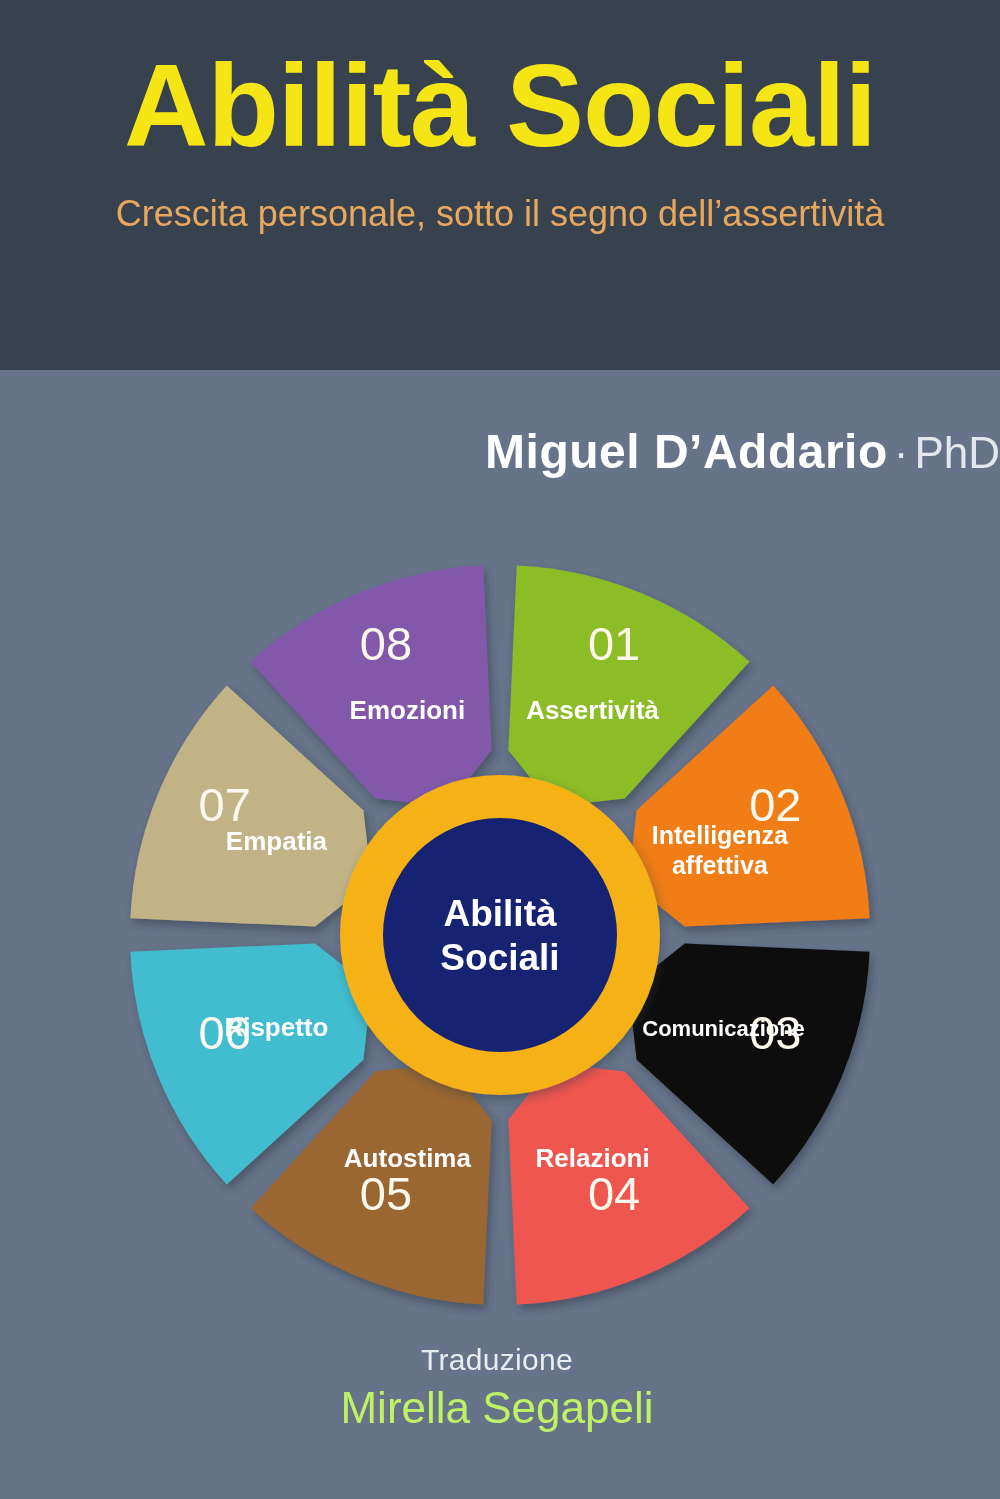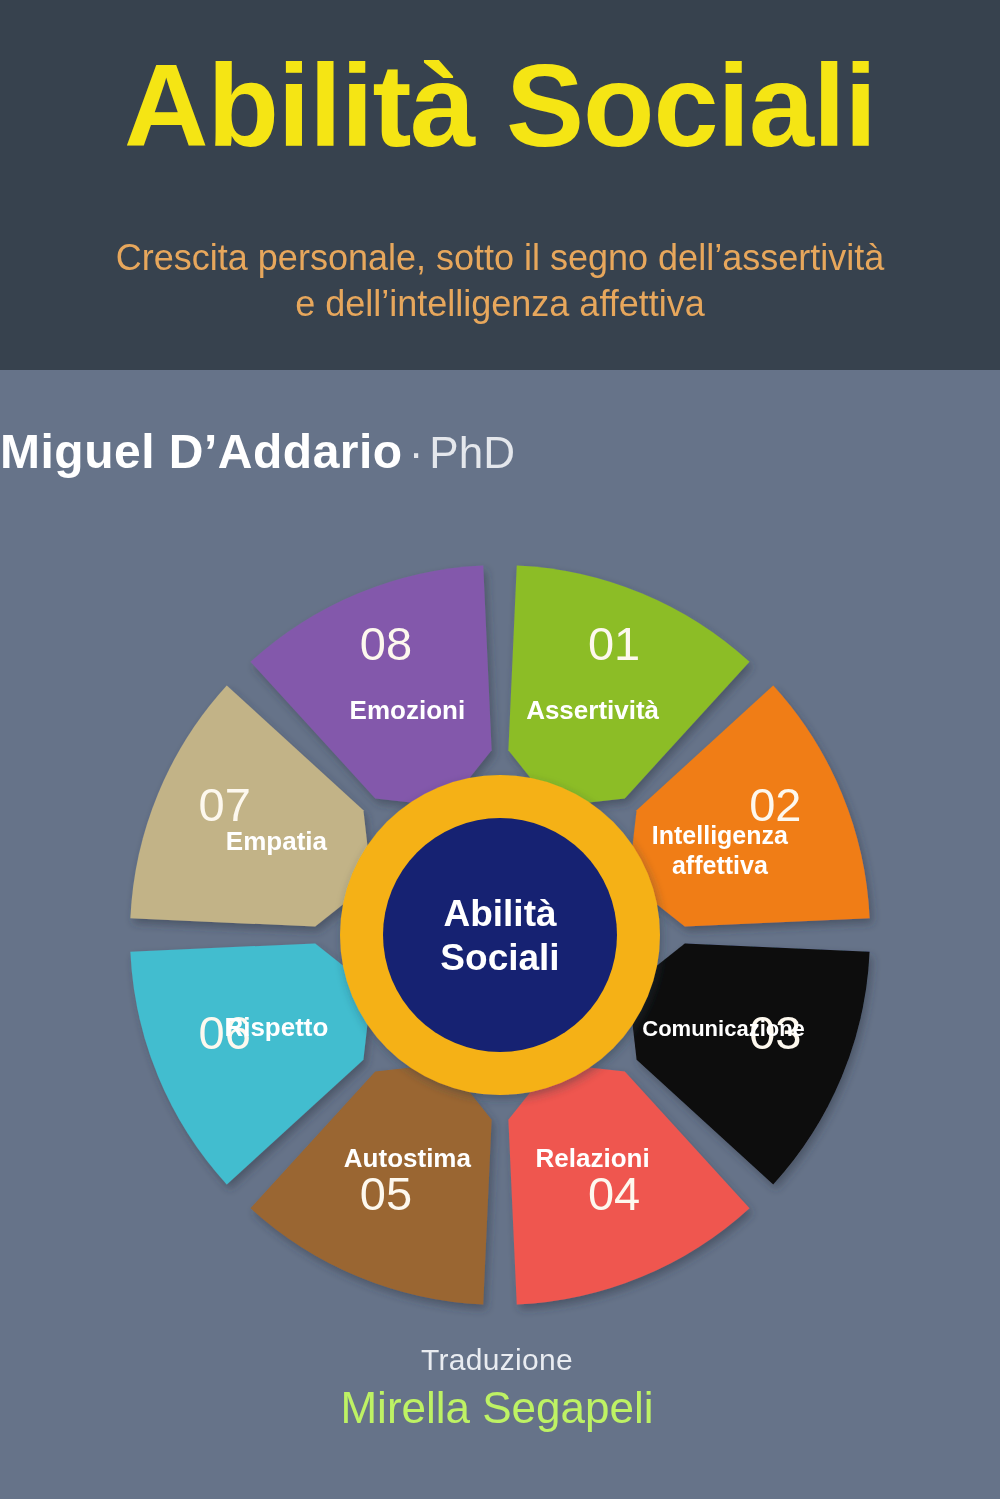--- a/index.html
+++ b/index.html
@@ -8,37 +8,37 @@
     font-family:"Liberation Sans", sans-serif;
     background:#667389;
     overflow:hidden;
   }
   .cover { position:relative; width:1000px; height:1499px; background:#667389; }
 
   
   .header {
     position:absolute; left:0; top:0; width:1000px; height:370px;
     background:#37424e;
-    display:flex; flex-direction:column; align-items:center; justify-content:flex-start;gap:44px;
+    display:flex; flex-direction:column; align-items:center; justify-content:flex-start;
   }
   .book-title {
     margin-top:46px;
     font-size:117px; line-height:1.02; font-weight:700;
     color:#f5e514; letter-spacing:-1px; white-space:nowrap;
   }
   .subtitle {
     margin-top:26px; width:920px; text-align:center;
     font-size:36px; line-height:1.28; font-weight:400; color:#e7a75c;
   }
   .subtitle .line2 { display:block; }
 
   
   .author-row {
     position:absolute; left:0; top:424px; width:1000px;
-    text-align:left; white-space:nowrap;
+    text-align:right; white-space:nowrap;
   }
   .author-name {
     font-size:48px; font-weight:700; color:#ffffff; letter-spacing:0.5px;
   }
   .author-sep { font-size:44px; font-weight:400; color:#e4e7ec; margin:0 6px; }
   .author-deg { font-size:44px; font-weight:400; color:#e4e7ec; }
 
   
   .wheel-wrap {
     position:absolute; left:115px; top:550px; width:770px; height:770px;
@@ -57,21 +57,20 @@
 </style>
 </head>
 <body>
 
 <div class="cover">
 
   <div class="header">
     <div class="book-title">Abilità Sociali</div>
     <div class="subtitle">
       <span>Crescita personale, sotto il segno dell’assertività</span>
-      <span class="line2">e dell’intelligenza affettiva</span>
     </div>
   </div>
 
   <div class="author-row">
     <span class="author-name">Miguel D’Addario</span><span class="author-sep">·</span><span class="author-deg">PhD</span>
   </div>
 
   <div class="wheel-wrap">
     <svg class="wheel-svg" viewBox="0 0 770 770" xmlns="http://www.w3.org/2000/svg">
       <defs>

